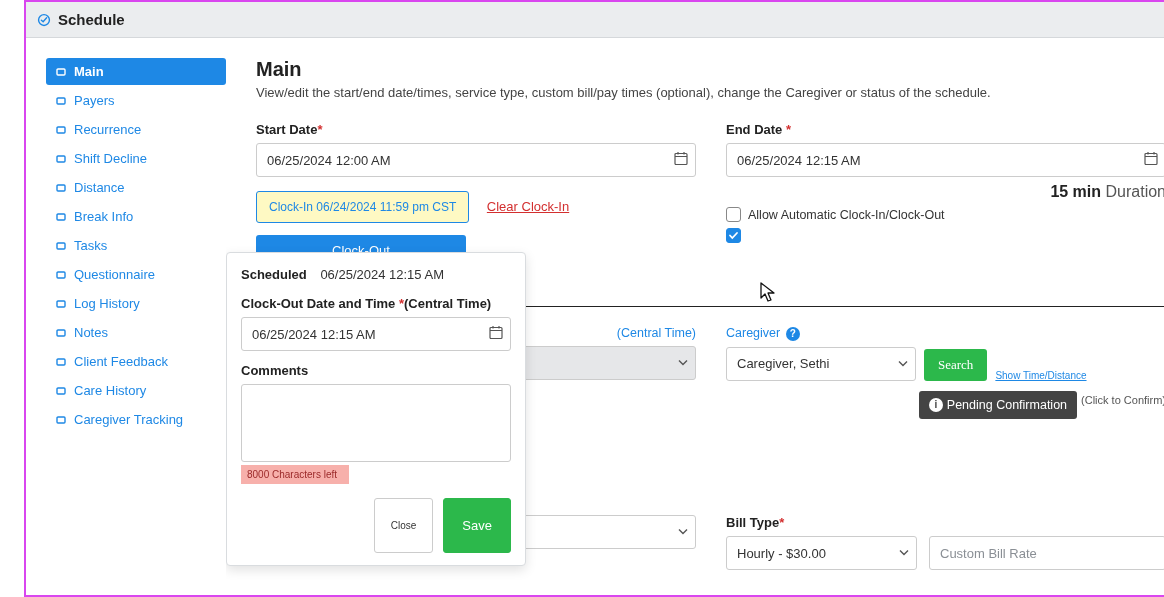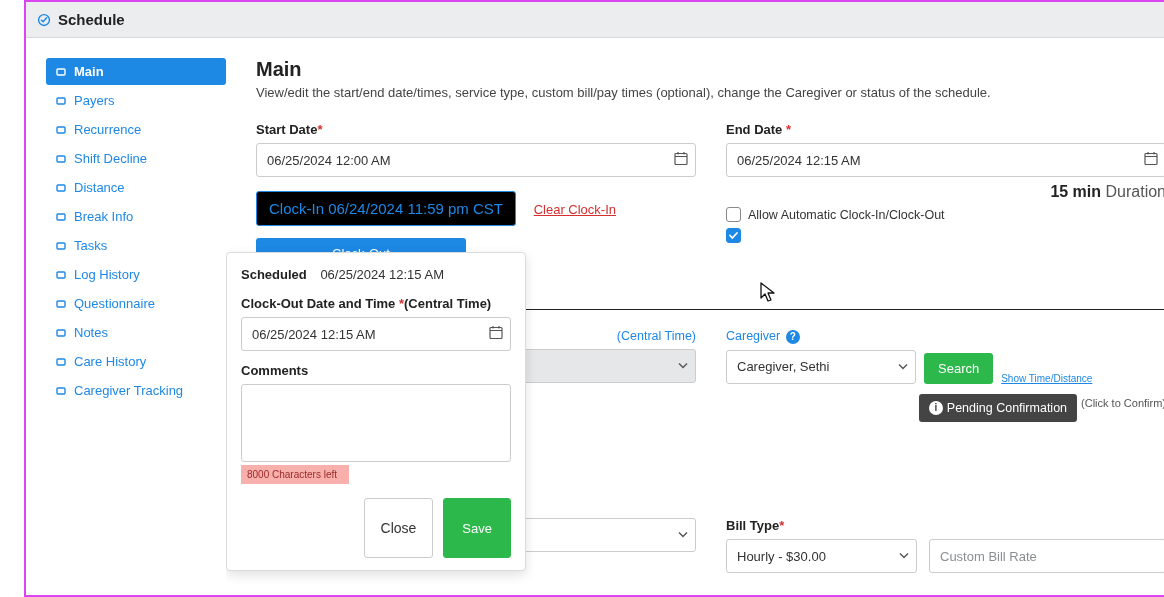--- a/index.html
+++ b/index.html
@@ -26,53 +26,53 @@
 
   .row { display: flex; gap: 30px; }
   .col { flex: 1; }
   .field-label { font-size: 13px; color: #222; font-weight: 600; margin-bottom: 6px; display: block; }
   .req { color: #d32f2f; font-weight: 700; }
   .input-wrap { position: relative; }
   .text-input { width: 100%; height: 34px; border: 1px solid #ccc; border-radius: 3px; padding: 0 34px 0 10px; font-size: 13px; color: #333; background: #fff; }
   .text-input::placeholder { color: #8a8f95; }
   .input-icon { position: absolute; right: 8px; top: 50%; transform: translateY(-50%); color: #666; }
 
-  .clock-in-btn { display: inline-block; border: 1px solid #1e88e5; color: #1e88e5; background: #000000; border-radius: 3px; padding: 8px 12px; font-size: 15px; cursor: pointer; }
+  .clock-in-btn { display: inline-block; border: 1px solid #1e88e5; color: #1e88e5; background: #fef9c3; border-radius: 3px; padding: 8px 12px; font-size: 12px; cursor: pointer; }
   .clear-link { color: #d32f2f; text-decoration: underline; font-size: 13px; margin-left: 14px; cursor: pointer; }
   .clock-out-btn { display: block; background: #1e88e5; color: #fff; border: none; border-radius: 3px; padding: 8px 0; width: 210px; font-size: 13px; cursor: pointer; margin-top: 12px; text-align: center; }
 
   .duration-line { text-align: right; font-size: 16px; color: #555; margin-top: 6px; }
   .duration-line .bold { font-weight: 700; color: #222; }
   .check-row { display: flex; align-items: center; font-size: 12.5px; margin-top: 6px; color: #333; }
   .check-row .cb { width: 15px; height: 15px; border: 1px solid #888; border-radius: 3px; margin-right: 7px; display: inline-flex; align-items: center; justify-content: center; background: #fff; }
   .check-row .cb.checked { background: #1e88e5; border-color: #1e88e5; }
   .check-row .cb.checked svg { stroke: #fff; }
 
   .popover { position: absolute; left: 0px; top: 194px; width: 300px; background: #fff; border: 1px solid #d9dcdf; border-radius: 4px; box-shadow: 0 4px 12px rgba(0,0,0,0.12); padding: 14px 14px 12px; z-index: 50; }
   .popover .sched-row { font-size: 13px; margin-bottom: 14px; }
   .popover .sched-row .k { font-weight: 700; color: #222; margin-right: 10px; }
   .popover .plabel { font-size: 13px; font-weight: 600; color: #222; margin-bottom: 6px; }
   .popover textarea { width: 100%; height: 78px; border: 1px solid #ccc; border-radius: 3px; resize: none; padding: 6px; font-size: 13px; }
   .char-left { background: #f7b0ab; color: #9c2a2a; font-size: 10px; padding: 4px 6px; display: inline-block; width: 108px; }
   .popover-actions { display: flex; justify-content: flex-end; gap: 10px; margin-top: 14px; }
-  .btn-close { background: #fff; border: 1px solid #ccc; border-radius: 3px; padding: 21px 16px; font-size: 14px; cursor: pointer; color: #333; }
+  .btn-close { background: #fff; border: 1px solid #ccc; border-radius: 3px; padding: 21px 16px; font-size: 10px; cursor: pointer; color: #333; }
   .btn-save { background: #2cb84b; border: 1px solid #2cb84b; color: #fff; border-radius: 3px; padding: 7px 18px; font-size: 13px; cursor: pointer; }
 
   .section-divider { border-top: 1px solid #222; margin-top: 40px; margin-bottom: 18px; }
 
   .lower { position: relative; }
   .ct-hint { color: #1e88e5; font-size: 12.5px; }
   .help-circle { display: inline-flex; align-items: center; justify-content: center; width: 14px; height: 14px; background: #1e88e5; color: #fff; border-radius: 50%; font-size: 10px; font-weight: 700; margin-left: 2px; }
   .select { width: 100%; height: 34px; border: 1px solid #ccc; border-radius: 3px; padding: 0 28px 0 10px; font-size: 13px; background: #fff; color: #333; appearance: none; position: relative; }
   .select.disabled { background: #e6e7e9; color: #666; }
   .select-wrap { position: relative; }
   .select-caret { position: absolute; right: 8px; top: 50%; transform: translateY(-50%); pointer-events: none; }
 
   .caregiver-row { display: flex; align-items: flex-end; gap: 8px; }
-  .btn-search { background: #2cb84b; color: #fff; border: none; border-radius: 3px; padding: 8px 14px; font-size: 13px; cursor: pointer; }
+  .btn-search { background: #2cb84b; color: #fff; border: none; border-radius: 3px; padding: 8px 14px; font-size: 13px; cursor: pointer; font-family: Liberation Serif, serif; }
   .link-std { color: #1e88e5; text-decoration: underline; font-size: 10px; cursor: pointer; }
   .pending-badge { background: #444; color: #fff; border-radius: 3px; padding: 7px 10px; font-size: 12.5px; display: inline-flex; align-items: center; margin-top: 10px; }
   .pending-badge .i { width: 14px; height: 14px; background: #fff; color: #444; border-radius: 50%; font-weight: 700; font-size: 10px; display: inline-flex; align-items: center; justify-content: center; margin-right: 4px; }
   .confirm-hint { font-size: 11px; color: #555; margin-left: 4px; }
 
   .partial-text { color: #444; font-size: 13px; margin-top: 60px; }
 
   .bill-row { margin-top: 60px; display: flex; gap: 30px; }
   .bill-col { flex: 1; }
 
@@ -152,37 +152,45 @@
             </svg>
           </span>
         <span class="label">Tasks</span>
       </div>
       <div class="sidebar-item">
         <span class="bullet">
             <svg viewBox="0 0 10 10">
               <rect x="1" y="2" width="8" height="6" rx="1" fill="none" stroke-width="1.4"></rect>
             </svg>
           </span>
+        <span class="label">Questionnaire</span>
+      </div>
+      <div class="sidebar-item">
+        <span class="bullet">
+            <svg viewBox="0 0 10 10">
+              <rect x="1" y="2" width="8" height="6" rx="1" fill="none" stroke-width="1.4"></rect>
+            </svg>
+          </span>
         <span class="label">Log History</span>
       </div>
       <div class="sidebar-item">
         <span class="bullet">
             <svg viewBox="0 0 10 10">
               <rect x="1" y="2" width="8" height="6" rx="1" fill="none" stroke-width="1.4"></rect>
             </svg>
           </span>
-        <span class="label">Questionnaire</span>
-      </div>
-      <div class="sidebar-item">
-        <span class="bullet">
-            <svg viewBox="0 0 10 10">
-              <rect x="1" y="2" width="8" height="6" rx="1" fill="none" stroke-width="1.4"></rect>
-            </svg>
-          </span>
         <span class="label">Notes</span>
+      </div>
+      <div class="sidebar-item">
+        <span class="bullet">
+            <svg viewBox="0 0 10 10">
+              <rect x="1" y="2" width="8" height="6" rx="1" fill="none" stroke-width="1.4"></rect>
+            </svg>
+          </span>
+        <span class="label">Client Feedback</span>
       </div>
       <div class="sidebar-item">
         <span class="bullet">
             <svg viewBox="0 0 10 10">
               <rect x="1" y="2" width="8" height="6" rx="1" fill="none" stroke-width="1.4"></rect>
             </svg>
           </span>
         <span class="label">Care History</span>
       </div>
       <div class="sidebar-item">

